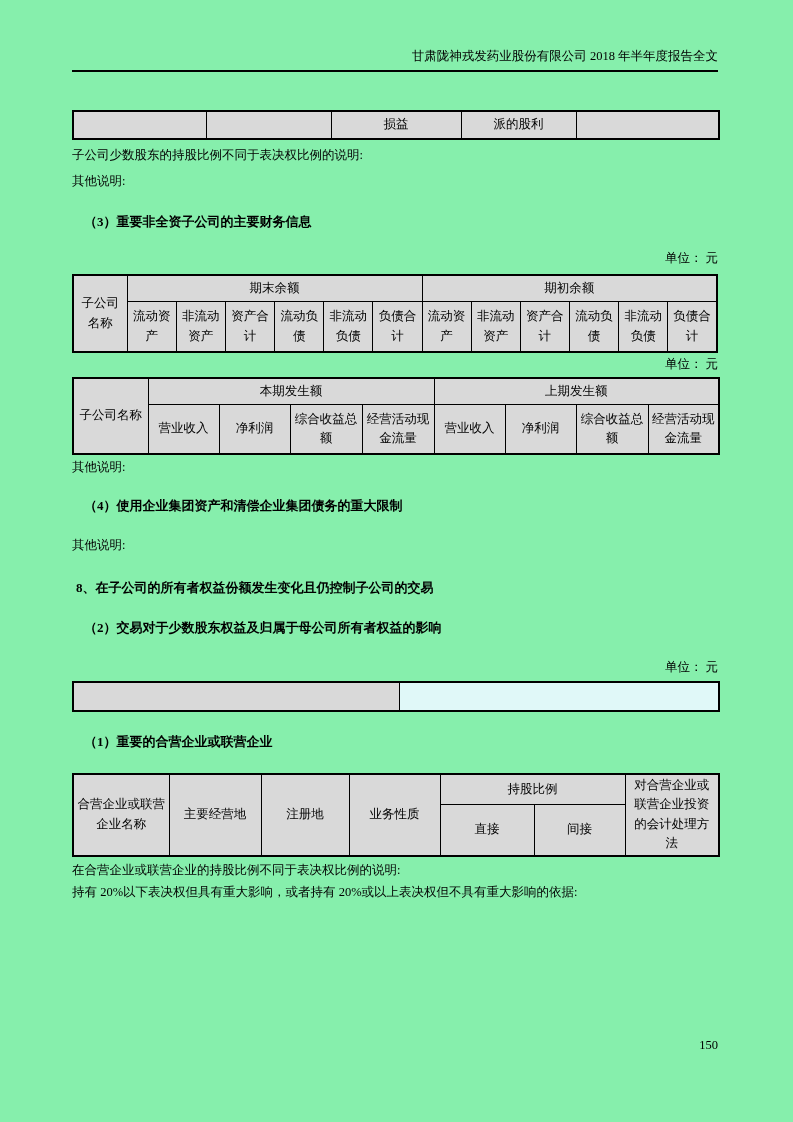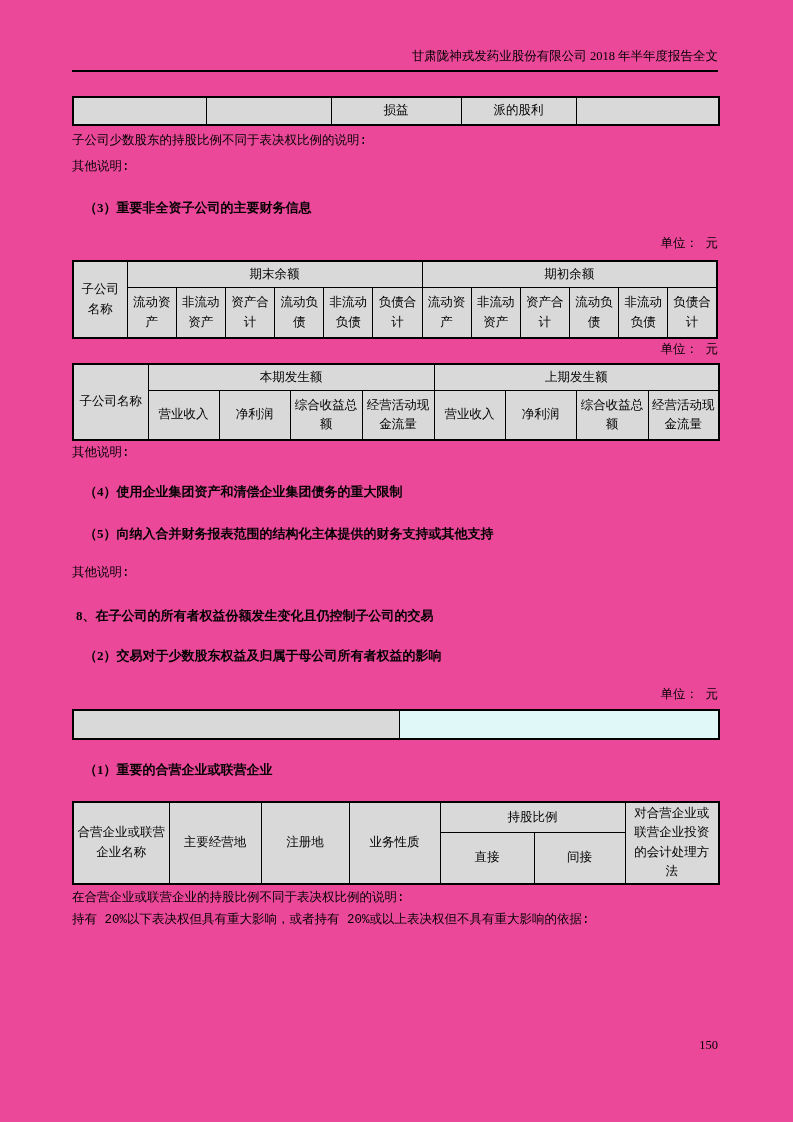--- a/index.html
+++ b/index.html
@@ -1,41 +1,41 @@
 <!DOCTYPE html>
 <html><head>
 <meta charset="utf-8">
 <style>
   html, body { margin: 0; padding: 0; background: #ffffff; }
   .page {
     position: relative;
     width: 793px;
     height: 1122px;
-    background: #ec4899;
+    background: #86efac;
     box-sizing: border-box;
     outline: 1px solid #d6d6d6;
     font-family: "Liberation Serif", "DejaVu Serif", serif;
     color: #000000;
     overflow: hidden;
   }
   .content {
     position: absolute;
     left: 72px;
     top: 0;
     width: 646px;
   }
   .doc-header {
     padding-top: 48px;
     padding-bottom: 6px;
     border-bottom: 2px solid #000;
     text-align: right;
     font-size: 12.5px;
     line-height: 16px;
   }
-  p { margin: 0; font-family: Liberation Mono, monospace; }
+  p { margin: 0; }
   .note {
     font-size: 12.5px;
     line-height: 17px;
   }
   .unit {
     font-size: 12.5px;
     line-height: 17px;
     text-align: right;
   }
   .heading {
@@ -67,21 +67,21 @@
   td.cyan { background: #e0f8f8; }
 
   .t-carry td { height: 24px; }
   .t1 tr.r1 td, .t2 tr.r1 td, .t4 tr.r1 td { height: 23px; }
   .t1 tr.r2 td { height: 47px; }
   .t2 tr.r2 td { height: 46px; }
   .t3 td { height: 25px; }
   .t4 tr.r2 td { height: 41px; }
 
   
-  .t-carry { margin-top: 24px; }
+  .t-carry { margin-top: 38px; }
   .m-note1 { margin-top: 7px; }
   .m-note2 { margin-top: 9px; }
   .m-s3    { margin-top: 23px; }
   .m-unit1 { margin-top: 19px; }
   .t1      { margin-top: 7px; }
   .m-unit2 { margin-top: 3px; }
   .t2      { margin-top: 4px; }
   .m-note3 { margin-top: 4px; }
   .m-s4    { margin-top: 21px; }
   .m-s5    { margin-top: 24px; }
@@ -209,21 +209,20 @@
         <td class="hd">净利润</td>
         <td class="hd">综合收益总额</td>
         <td class="hd">经营活动现金流量</td>
       </tr>
     </tbody>
       </table>
 
     <p class="note m-note3">其他说明:</p>
 
     <h3 class="heading indent2 m-s4">（4）使用企业集团资产和清偿企业集团债务的重大限制</h3>
-    <h3 class="heading indent2 m-s5">（5）向纳入合并财务报表范围的结构化主体提供的财务支持或其他支持</h3>
 
     <p class="note m-note4">其他说明:</p>
 
     <h3 class="heading indent1 m-h2">8、在子公司的所有者权益份额发生变化且仍控制子公司的交易</h3>
     <h3 class="heading indent2 m-h2-2">（2）交易对于少数股东权益及归属于母公司所有者权益的影响</h3>
 
     <p class="unit m-unit3">单位：  元</p>
 
     <table class="tbl t3">
       <colgroup>

